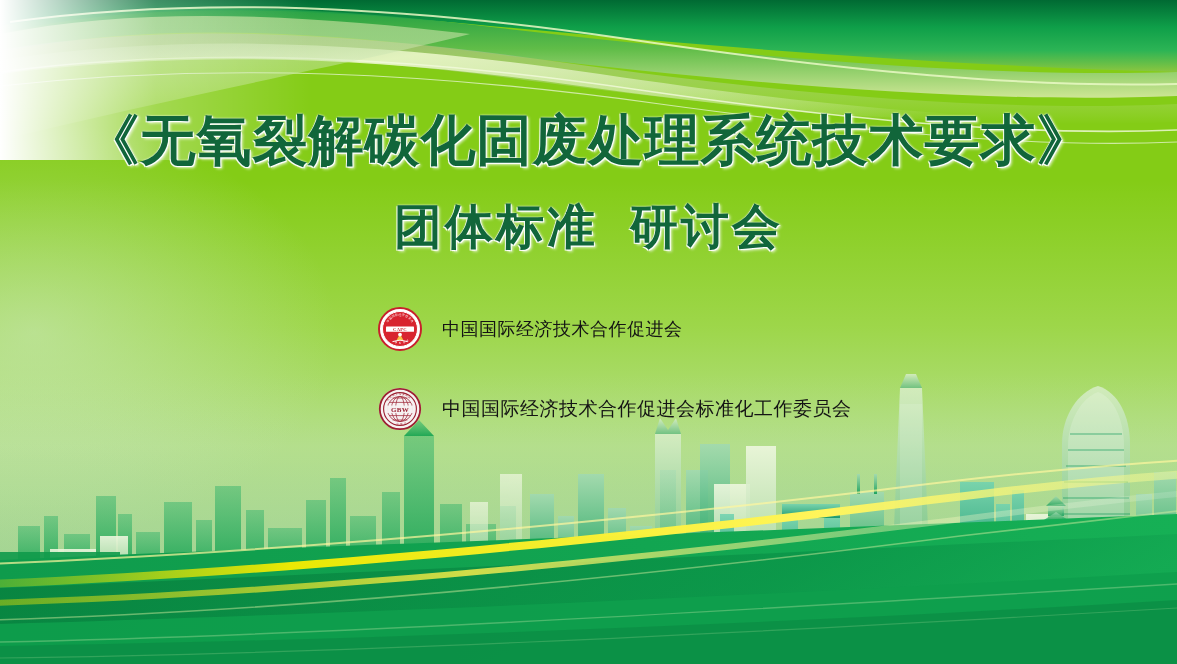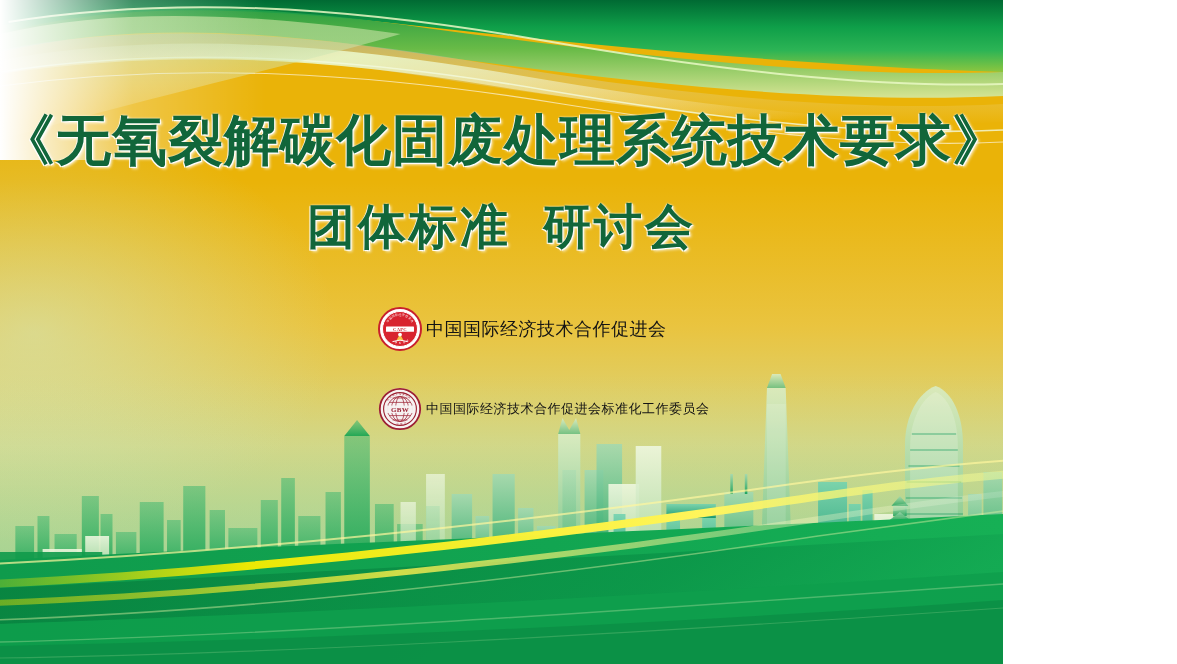--- a/index.html
+++ b/index.html
@@ -2,24 +2,24 @@
 <html><head>
 <meta charset="utf-8">
 <style>
   * { margin:0; padding:0; box-sizing:border-box; }
   html,body { background:#ffffff; }
   body {
     font-family:"Liberation Sans", sans-serif;
   }
   #slide {
     position:relative;
-    width:1003px;
+    width:1177px;
     height:664px;
     overflow:hidden;
-    background:#eab308;
+    background:#84cc16;
   }
 
   
   .mid-haze {
     position:absolute; left:0; right:0; top:180px; bottom:0;
     background:linear-gradient(to bottom,
        rgba(255,255,255,0) 0%,
        rgba(232,245,226,0.25) 30%,
        rgba(206,234,196,0.65) 55%,
        rgba(173,218,160,0.9) 75%,
@@ -71,28 +71,28 @@
   }
 
   .orgs { position:absolute; left:378px; top:305px; }
   .org-row {
     display:flex;
     align-items:center;
     height:48px;
     margin-bottom:32px;
   }
   .org-label {
-    margin-left:4px;
+    margin-left:20px;
     color:#141414;
     font-size:18px;
     letter-spacing:.5px;
     white-space:nowrap;
     font-family:Liberation Serif, serif;
   }
-  .org-row.second .org-label { font-size:13px; }
+  .org-row.second .org-label { font-size:19px; }
   .seal { width:44px; height:44px; flex:0 0 44px; display:block; }
 
   
   .skyline { position:absolute; left:0; bottom:0; width:100%; height:290px; }
   .ribbons-top { position:absolute; left:0; top:0; width:100%; height:160px; }
 </style>
 </head>
 <body>
 
 <div id="slide">

